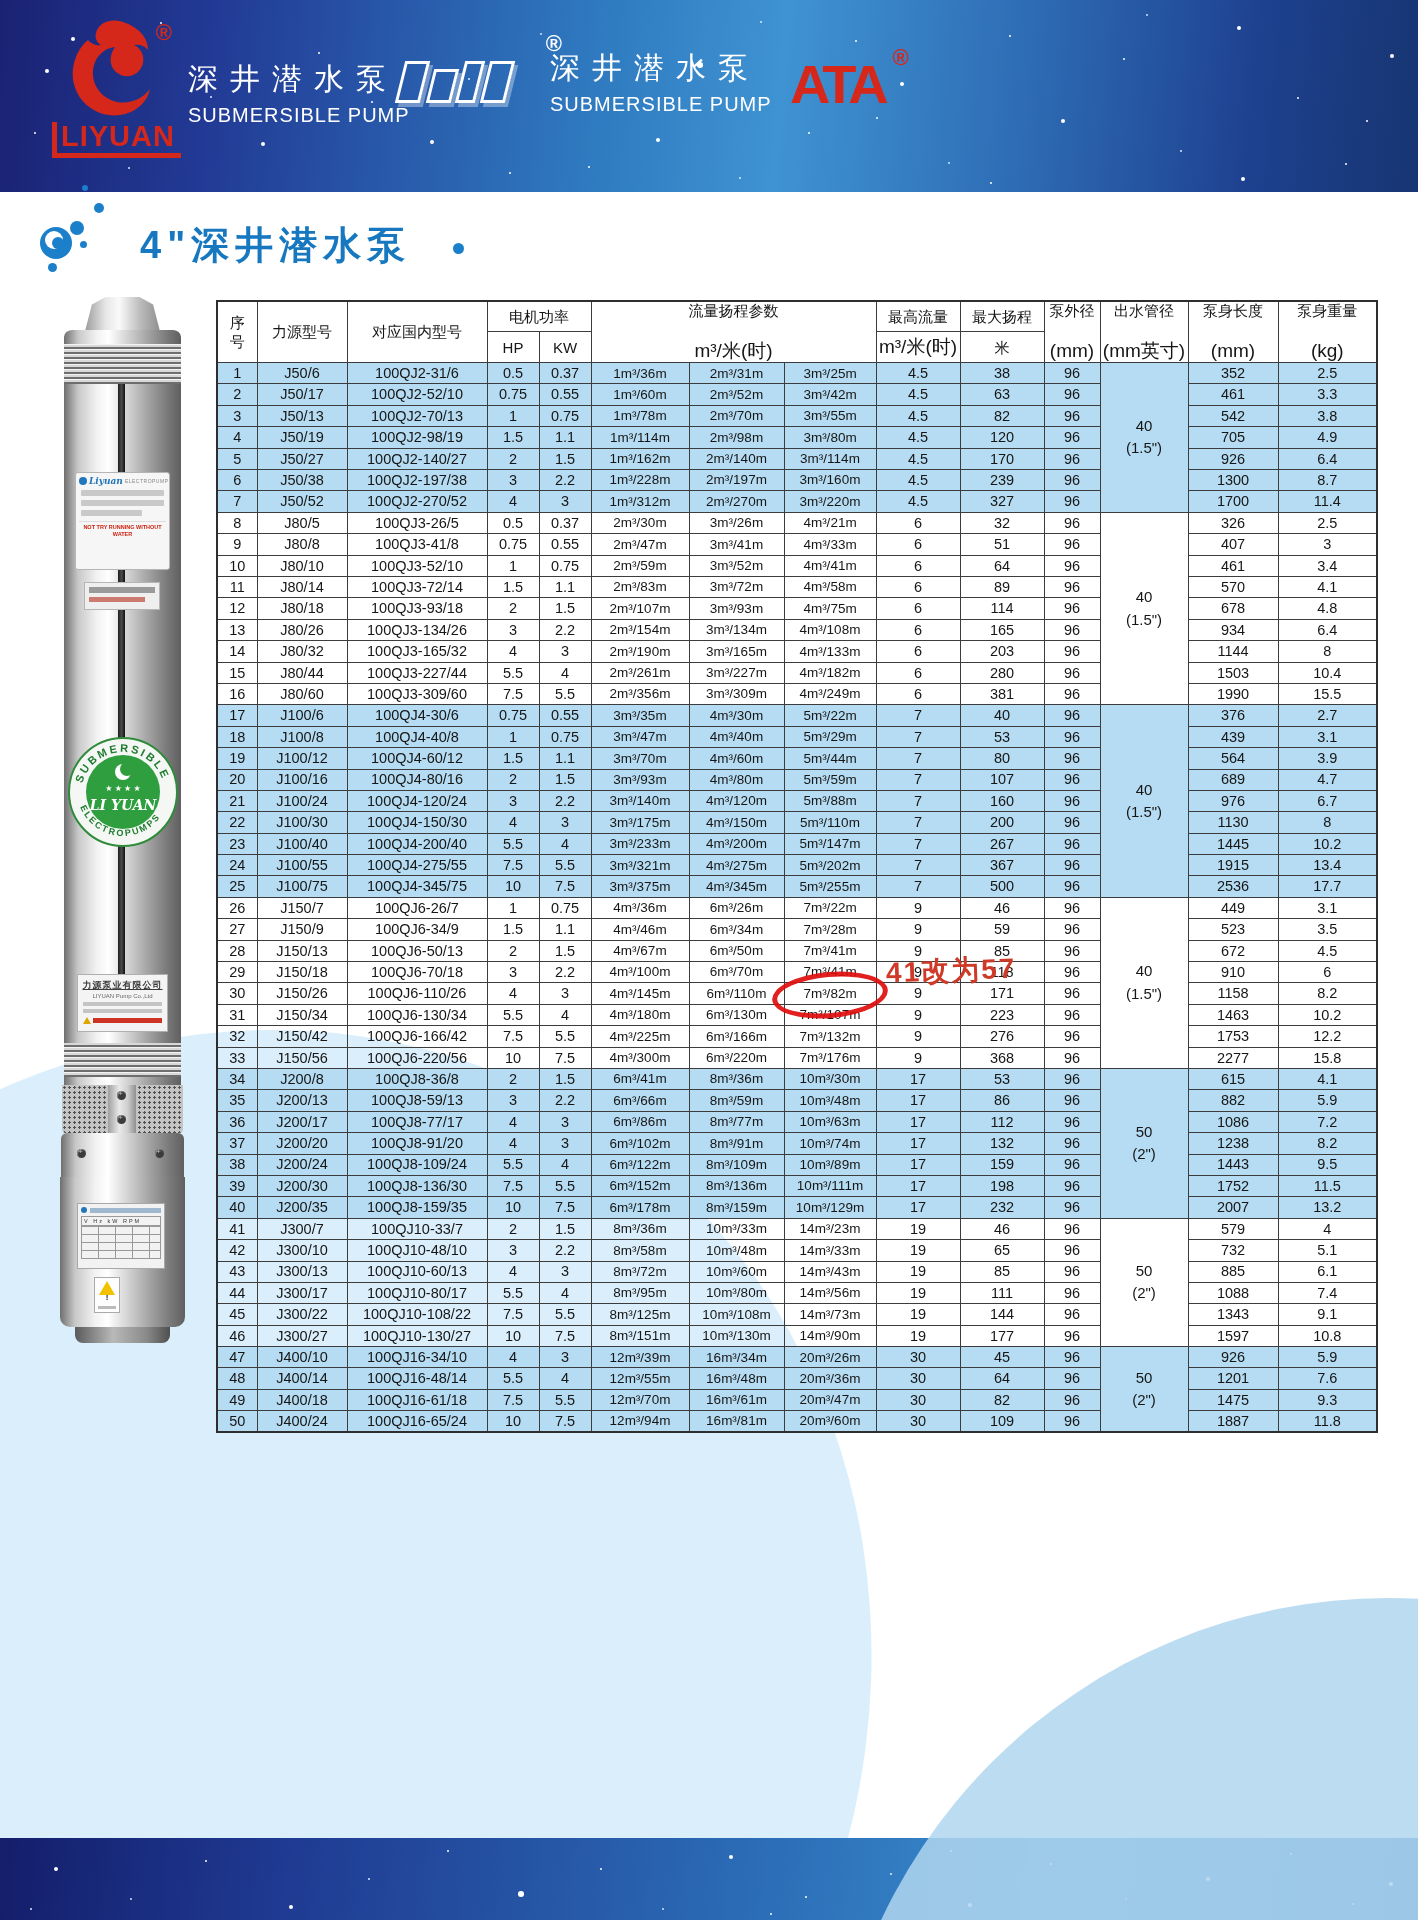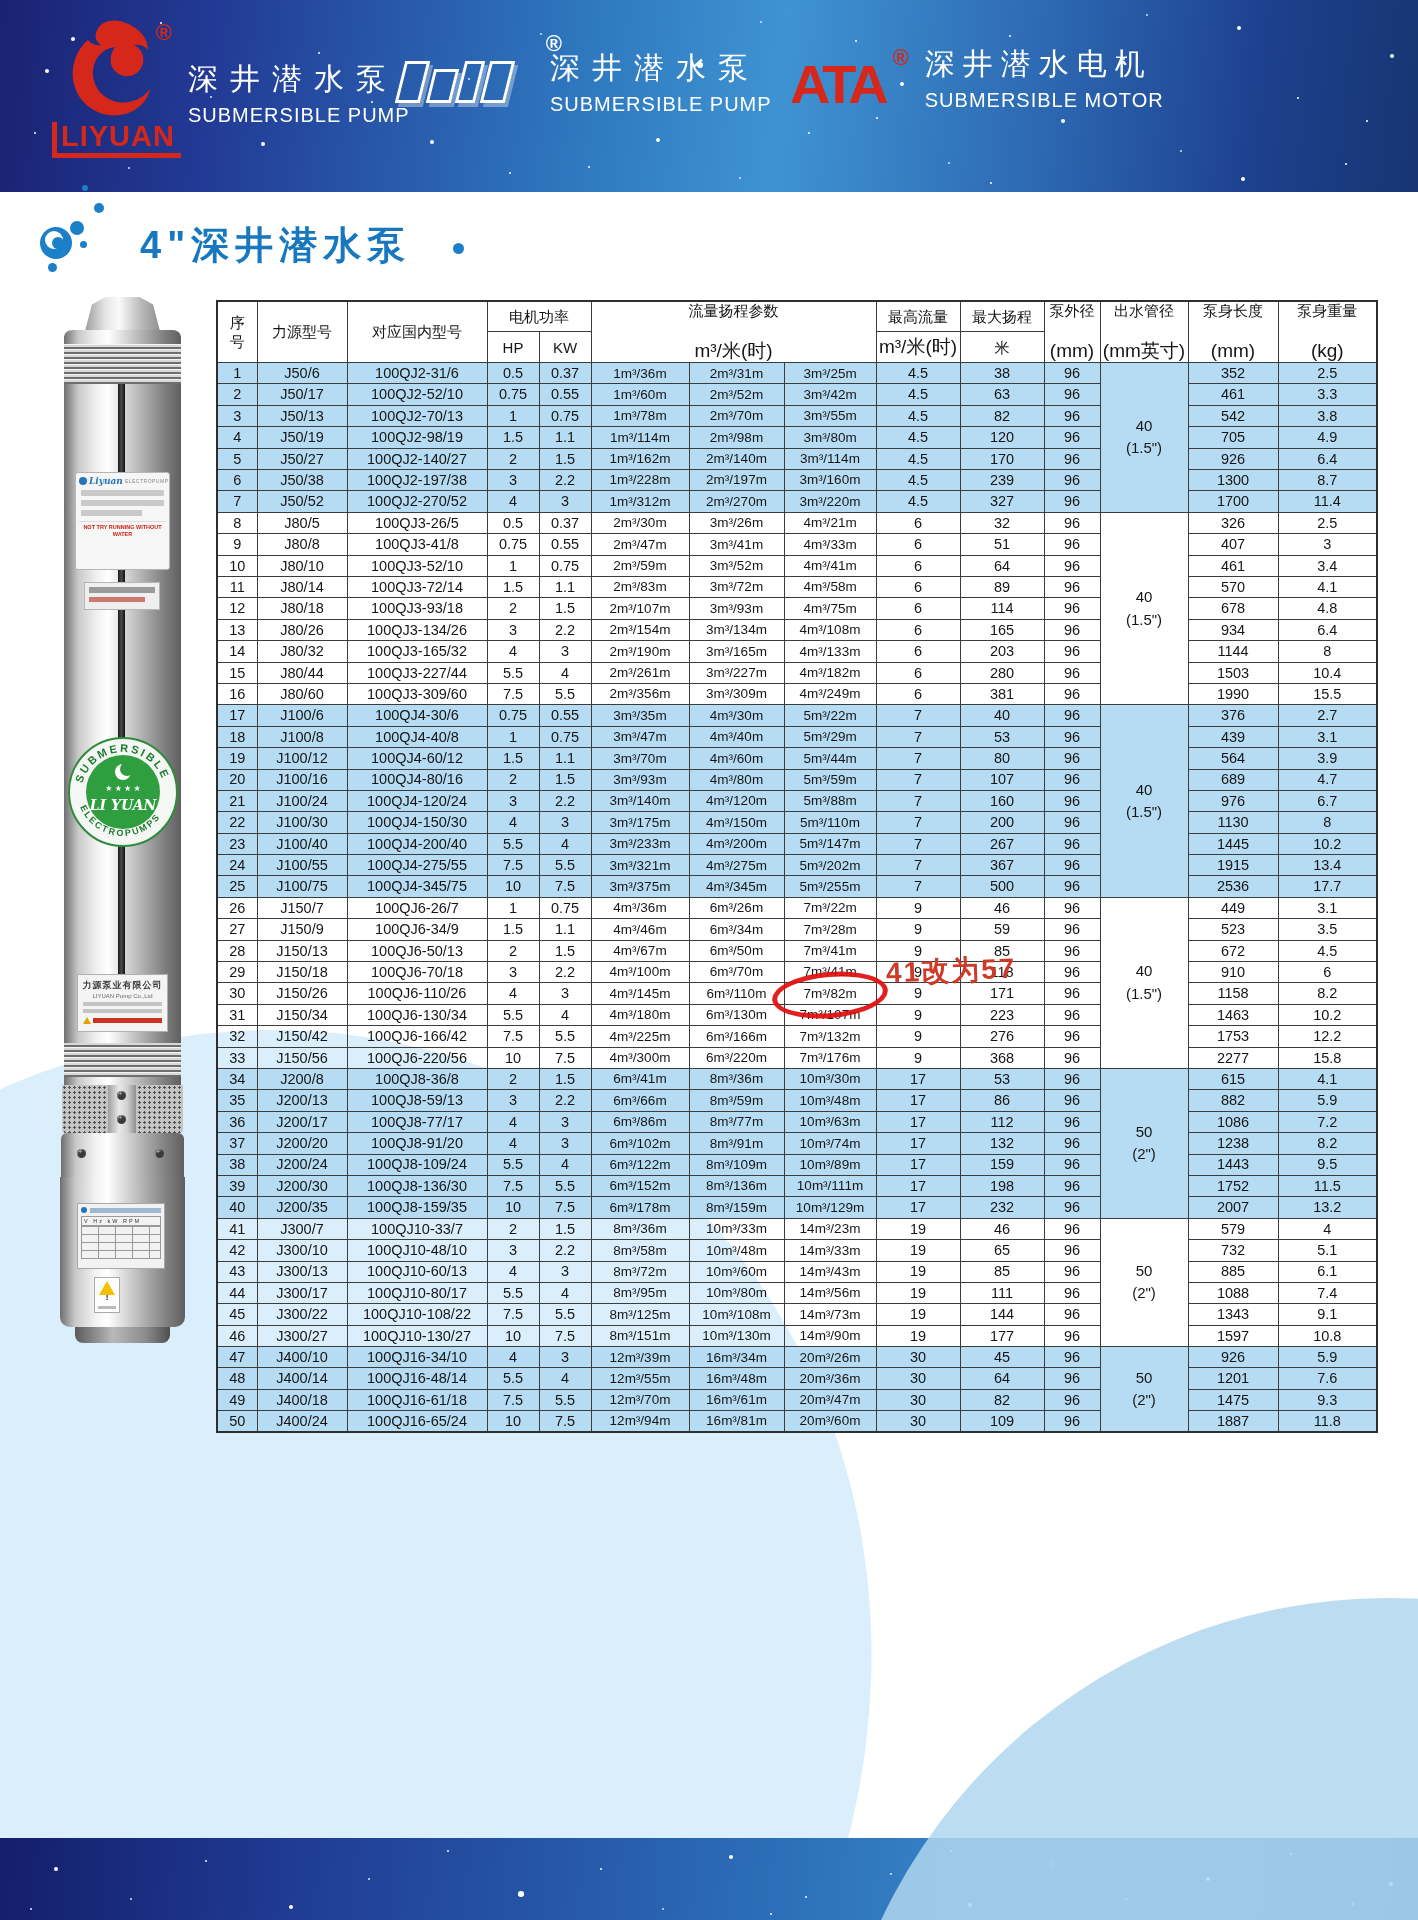--- a/index.html
+++ b/index.html
@@ -100,21 +100,21 @@
   .l1-bar.short { width:70%; }
   .l1-warn { margin-top:5px; border-top:1px solid #ddd; padding:2px 0 0; text-align:center;
              color:#cc2211; font-size:5.5px; font-weight:bold; line-height:1.2; }
   .p-label1b { position:absolute; left:20px; top:198px; width:76px; height:28px; z-index:2;
                background:#efefef; border:1px solid #b5b5b5; padding:4px 4px; }
   .l1b-bar1 { height:6px; background:#9a9a9a; }
   .l1b-bar2 { height:5px; background:#cc7a70; margin-top:4px; width:85%; }
   .p-badge { position:absolute; left:3px; top:352px; width:112px; height:112px; z-index:2; }
   .p-label2 { position:absolute; left:13px; top:590px; width:91px; height:58px; z-index:2;
               background:#f4f4f4; border:1px solid #b0b0b0; padding:4px 3px 0; text-align:center; }
-  .l2-cn { font-size:9px; font-weight:bold; color:#3a3a3a; letter-spacing:1px; white-space:nowrap; }
+  .l2-cn { font-size:9px; font-weight:bold; color:#3a3a3a; letter-spacing:1px; white-space:nowrap;text-decoration:underline; }
   .l2-en { font-size:6px; color:#666; margin-top:1px; }
   .l2-bar { height:4px; background:#c4c4c4; margin:3px 2px 0; }
   .l2-warn { display:flex; align-items:center; gap:2px; margin:4px 2px 0; }
   .l2-tri { width:0; height:0; border-left:4px solid transparent; border-right:4px solid transparent;
             border-bottom:7px solid #e0a500; flex:none; }
   .l2-warnbar { height:5px; background:#cc3322; flex:1; }
   .p-neck { position:absolute; left:1px; top:780px; width:117px; height:8px; }
   .p-perf { position:absolute; left:-1px; top:788px; width:121px; height:48px;
             background-color:#c4c4c4;
             background-image:radial-gradient(#4f4f4f 1px,transparent 1.3px);
@@ -225,24 +225,20 @@
       <div class="brand-text">
         <div class="cn">深井潜水泵</div>
         <div class="en">SUBMERSIBLE PUMP</div>
       </div>
     </div>
 
     <div class="brand brand-3">
       <div class="ata-logo">
         <span class="ata-word">ATA</span>
         <span class="reg-red">®</span>
-      </div>
-      <div class="brand-text">
-        <div class="cn">深井潜水电机</div>
-        <div class="en">SUBMERSIBLE MOTOR</div>
       </div>
     </div>
   </div>
 
   <div class="title-row">
     <span class="bubbles">
       <i class="bub bub-big"></i>
       <i class="bub bub-m"></i>
       <i class="bub bub-s1"></i>
       <i class="bub bub-s2"></i>

